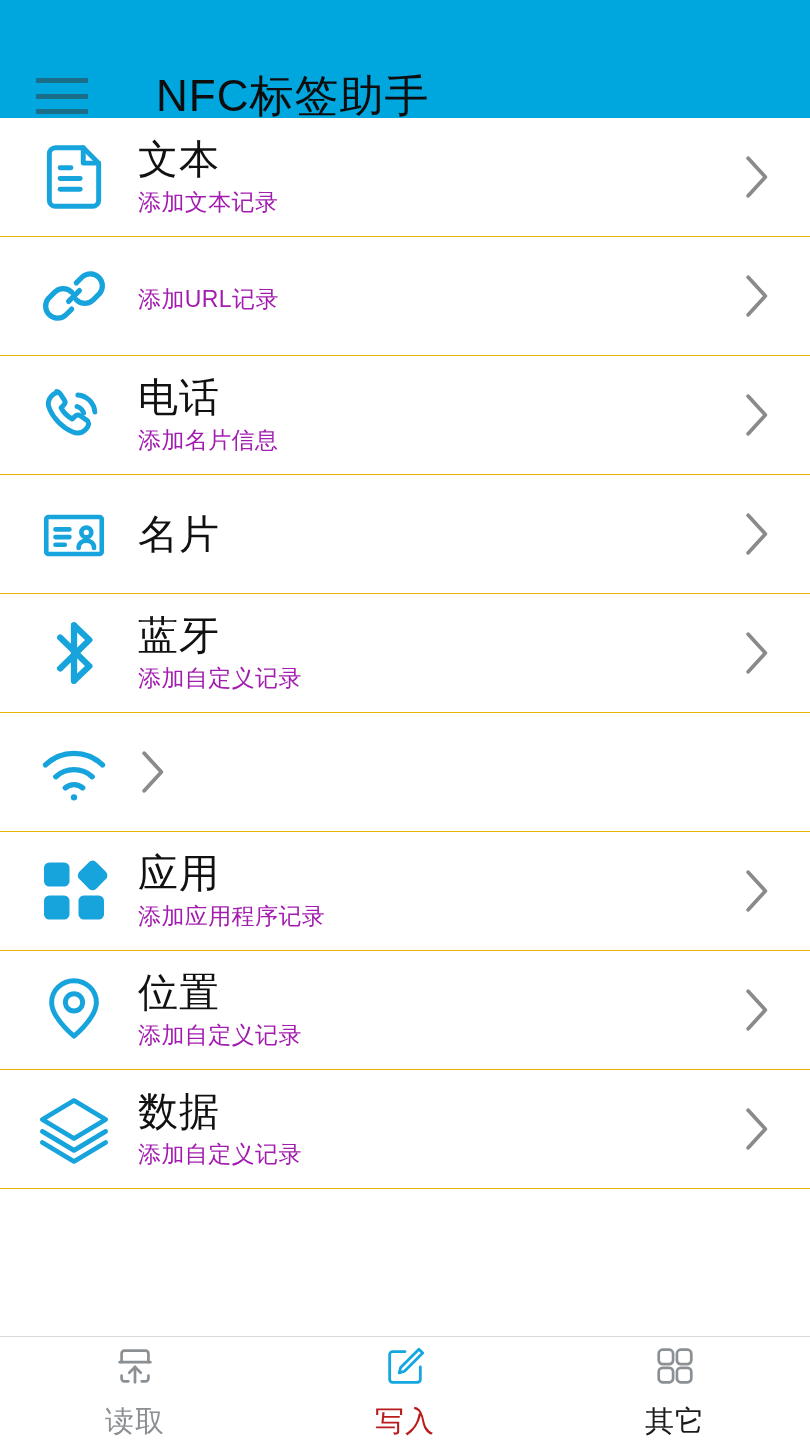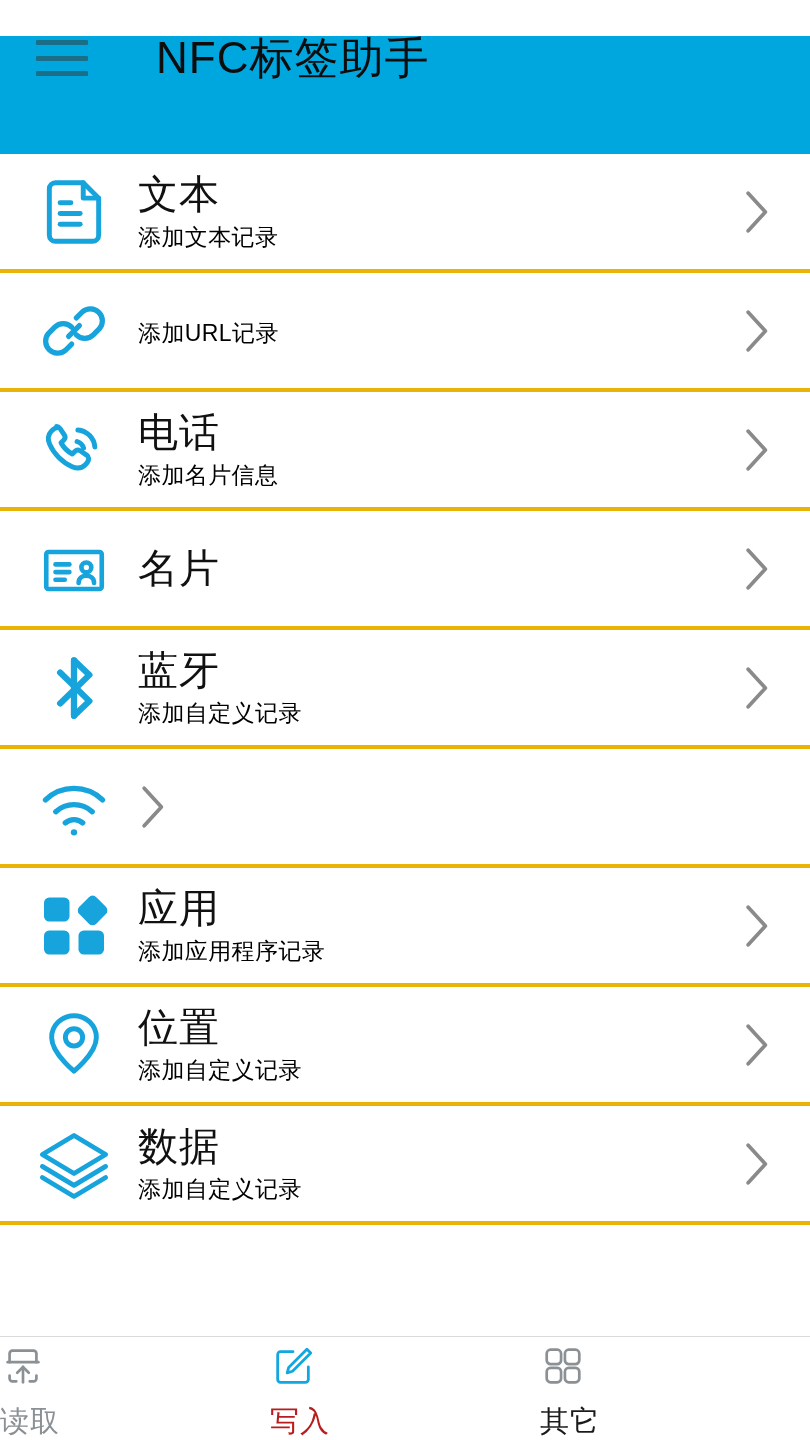--- a/index.html
+++ b/index.html
@@ -7,52 +7,52 @@
     width:810px; height:1440px;
     background:#ffffff;
     font-family:"Liberation Sans","DejaVu Sans",sans-serif;
     overflow:hidden;
   }
   .phone { width:810px; height:1440px; display:flex; flex-direction:column; background:#fff; }
 
   
   .appbar {
     height:118px; background:#00A6DE; flex:0 0 118px;
-    display:flex; align-items:flex-start; padding-left:34px; position:relative;margin-top:36px;
+    display:flex; align-items:flex-end; padding-left:34px; position:relative;
   }
   .hamburger { width:56px; height:44px; display:flex; flex-direction:column;
                justify-content:space-between; padding:4px 2px; cursor:pointer; }
   .hamburger span { display:block; height:5px; background:#1B6E87; border-radius:1px; }
   .appbar-title {
     margin-left:66px; font-size:44px; color:#0d0d0d; letter-spacing:1px;
     font-weight:400; line-height:1;
   }
 
   
   .list { flex:1 1 auto; overflow:hidden; background:#fff; }
   .row {
     height:119px; display:flex; align-items:center;
-    border-bottom:4px solid #eab308; padding:0 24px 0 26px; position:relative;
+    border-bottom:1px solid #eab308; padding:0 24px 0 26px; position:relative;
     background:#fff; cursor:pointer;
   }
   .row-icon { width:96px; flex:0 0 96px; display:flex; align-items:center; justify-content:center; }
   .row-icon svg { display:block; }
   .row-text { flex:1 1 auto; padding-left:16px; display:flex; flex-direction:column; justify-content:center; }
   .row-title { font-size:40px; color:#111111; line-height:1.12; letter-spacing:1px; font-weight:400; }
-  .row-sub   { font-size:23px; color:#000000; line-height:1.2; margin-top:7px; letter-spacing:0.4px; }
+  .row-sub   { font-size:23px; color:#a21caf; line-height:1.2; margin-top:7px; letter-spacing:0.4px; }
   .chevron { width:60px; flex:0 0 60px; display:flex; align-items:center; justify-content:center; }
 
   .filler { background:#fff; }
 
   
   .tabbar {
     flex:0 0 104px; height:104px; background:#ffffff;
     border-top:1px solid #d8dadc; display:flex; align-items:stretch;
   }
-  .tab { flex:1 1 0; display:flex; flex-direction:column; align-items:flex-start; justify-content:center;
+  .tab { flex:1 1 0; display:flex; flex-direction:column; align-items:center; justify-content:center;
          gap:16px; cursor:pointer; }
   .tab-icon { height:50px; display:flex; align-items:center; justify-content:center; }
   .tab-label { font-size:29px; line-height:1; letter-spacing:1px; }
   .tab-read .tab-label  { color:#8b9094; }
   .tab-write .tab-label { color:#b91c1c; }
   .tab-other .tab-label { color:#1a1a1a; }
 </style>
 </head>
 <body>
 

